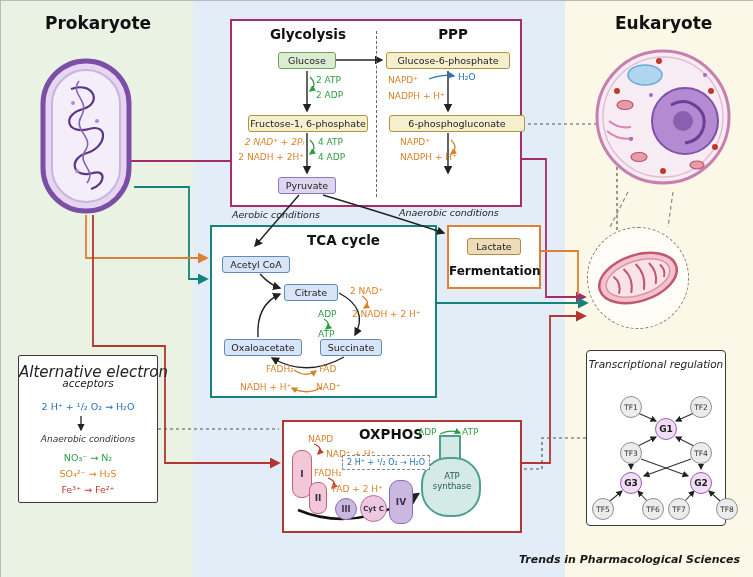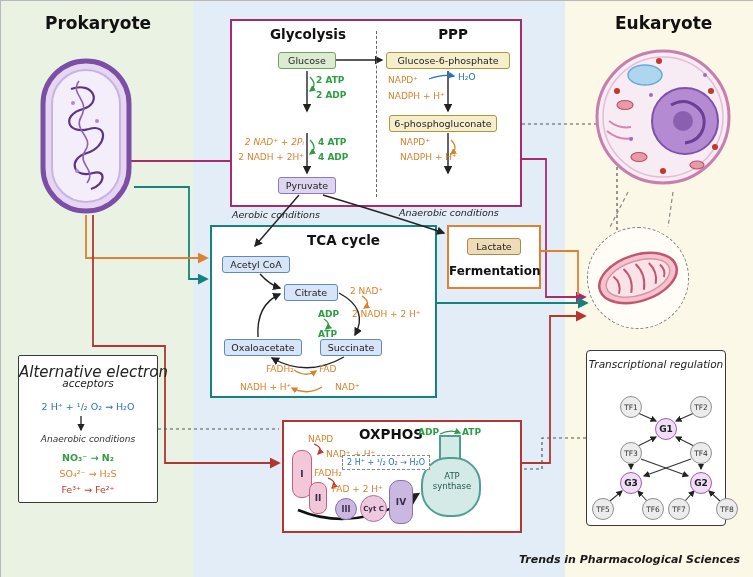--- a/index.html
+++ b/index.html
@@ -11,21 +11,21 @@
   .btitle{position:absolute;font-weight:bold;font-size:13.5px;color:#111;text-align:center;white-space:nowrap;}
   .lbl{position:absolute;font-size:9px;line-height:1.15;white-space:nowrap;}
   .node{position:absolute;height:17px;display:flex;align-items:center;justify-content:center;
         font-size:9.5px;color:#222;border-radius:3px;border:1.2px solid;white-space:nowrap;
         padding:0 2px;box-sizing:border-box;}
   .n-green{background:#dcecd3;border-color:#71a25d;}
   .n-yellow{background:#f6efcd;border-color:#ad973c;}
   .n-purple{background:#ded5ef;border-color:#8d77c2;}
   .n-blue{background:#d7e5f7;border-color:#5f8abc;}
   .n-tan{background:#eedcb8;border-color:#ad8a47;}
-  .c-green{color:#2e9e44;font-weight:bold;} .c-orange{color:#d9822a;} .c-blue{color:#2673b8;}
+  .c-green{color:#2e9e44;} .c-orange{color:#d9822a;} .c-blue{color:#2673b8;}
   .c-red{color:#c0392b;} .c-dark{color:#222;}
   .italic{font-style:italic;}
   .cond{position:absolute;font-style:italic;font-size:9.5px;color:#222;white-space:nowrap;}
   .cx{position:absolute;display:flex;align-items:center;justify-content:center;
       font-size:9px;font-weight:bold;color:#3a2b4a;box-sizing:border-box;}
   .cx-pink{background:#f2c7d8;border:1.5px solid #c2607e;}
   .cx-purple{background:#cbb8e0;border:1.5px solid #8a6fb5;}
   .cx-rose{background:#ecc9df;border:1.5px solid #b5699a;}
   .net-node{position:absolute;width:22px;height:22px;border-radius:50%;display:flex;align-items:center;
             justify-content:center;box-sizing:border-box;}
@@ -144,31 +144,32 @@
       <path d="M197,58 q13,-5 25,-3" stroke="#2673b8" stroke-width="1.3" fill="none" marker-end="url(#ar-blue)"></path>
       <path d="M219,119 q8,8 0,14" stroke="#d9822a" stroke-width="1.3" fill="none" marker-end="url(#ar-orangesm)"></path>
     </svg>
     <div class="abs" style="left:144px;top:10px;height:166px;border-left:1.5px dashed #666;"></div>
     <div class="btitle" style="left:166px;top:5px;width:110px;">PPP</div>
     <div class="btitle" style="left:12px;top:5px;width:128px;">Glycolysis</div>
 
     <div class="node n-green" style="left:46px;top:31px;width:58px;">Glucose</div>
     <div class="lbl c-green" style="left:84px;top:54px;">2 ATP</div>
     <div class="lbl c-green" style="left:84px;top:69px;">2 ADP</div>
+    <div class="node n-yellow" style="left:16px;top:94px;width:120px;">Fructose-1, 6-phosphate</div>
     <div class="lbl c-orange" style="left:2px;top:116px;width:70px;text-align:right;font-style:italic;">2 NAD⁺ + 2Pᵢ</div>
     <div class="lbl c-green" style="left:86px;top:116px;">4 ATP</div>
     <div class="lbl c-orange" style="left:0px;top:131px;width:72px;text-align:right;">2 NADH + 2H⁺</div>
     <div class="lbl c-green" style="left:86px;top:131px;">4 ADP</div>
     <div class="node n-purple" style="left:46px;top:156px;width:58px;">Pyruvate</div>
 
     <div class="node n-yellow" style="left:154px;top:31px;width:124px;">Glucose-6-phosphate</div>
     <div class="lbl c-orange" style="left:156px;top:54px;">NAPD⁺</div>
     <div class="lbl c-blue" style="left:226px;top:51px;text-align:center;">H₂O</div>
     <div class="lbl c-orange" style="left:156px;top:70px;">NADPH + H⁺</div>
-    <div class="node n-yellow" style="left:157px;top:94px;width:108px;">6-phosphogluconate</div>
+    <div class="node n-yellow" style="left:157px;top:94px;width:136px;">6-phosphogluconate</div>
     <div class="lbl c-orange" style="left:168px;top:116px;">NAPD⁺</div>
     <div class="lbl c-orange" style="left:168px;top:131px;">NADPH + H⁺</div>
   </div>
 
   <div class="cond" style="left:231px;top:208px;z-index:3;">Aerobic conditions</div>
   <div class="cond" style="left:398px;top:206px;z-index:3;">Anaerobic conditions</div>
 
   <div class="box" style="left:209px;top:224px;width:227px;height:173px;border:2px solid #16827c;z-index:3;">
     <svg class="abs nooverflow" width="223" height="169" style="left:0;top:0;">
       <path d="M48,47 Q58,58 68,61" stroke="#222" stroke-width="1.4" fill="none" marker-end="url(#ar-black)"></path>
@@ -185,21 +186,21 @@
     <div class="node n-blue" style="left:72px;top:57px;width:54px;">Citrate</div>
     <div class="lbl c-orange" style="left:138px;top:59px;">2 NAD⁺</div>
     <div class="lbl c-orange" style="left:140px;top:82px;">2 NADH + 2 H⁺</div>
     <div class="lbl c-green" style="left:106px;top:82px;">ADP</div>
     <div class="lbl c-green" style="left:106px;top:102px;">ATP</div>
     <div class="node n-blue" style="left:12px;top:112px;width:78px;">Oxaloacetate</div>
     <div class="node n-blue" style="left:108px;top:112px;width:62px;">Succinate</div>
     <div class="lbl c-orange" style="left:54px;top:137px;">FADH₂</div>
     <div class="lbl c-orange" style="left:107px;top:137px;">FAD</div>
     <div class="lbl c-orange" style="left:28px;top:155px;">NADH + H⁺</div>
-    <div class="lbl c-orange" style="left:123px;top:155px;">NAD⁺</div>
+    <div class="lbl c-orange" style="left:104px;top:155px;">NAD⁺</div>
   </div>
 
   <div class="box" style="left:446px;top:224px;width:94px;height:64px;border:2px solid #dd8233;z-index:3;">
     <div class="node n-tan" style="left:18px;top:11px;width:54px;">Lactate</div>
     <div class="btitle" style="left:0;top:37px;width:100%;font-size:12px;">Fermentation</div>
   </div>
 
   <div class="box" style="left:17px;top:354px;width:140px;height:148px;border:1.5px solid #3a3a3a;border-radius:2px;z-index:3;">
     <div class="lbl italic c-dark" style="left:0;top:8px;width:100%;text-align:center;font-size:15px;">Alternative electron</div>
     <div class="lbl italic c-dark" style="left:0;top:21px;width:100%;text-align:center;font-size:10.5px;">acceptors</div>

